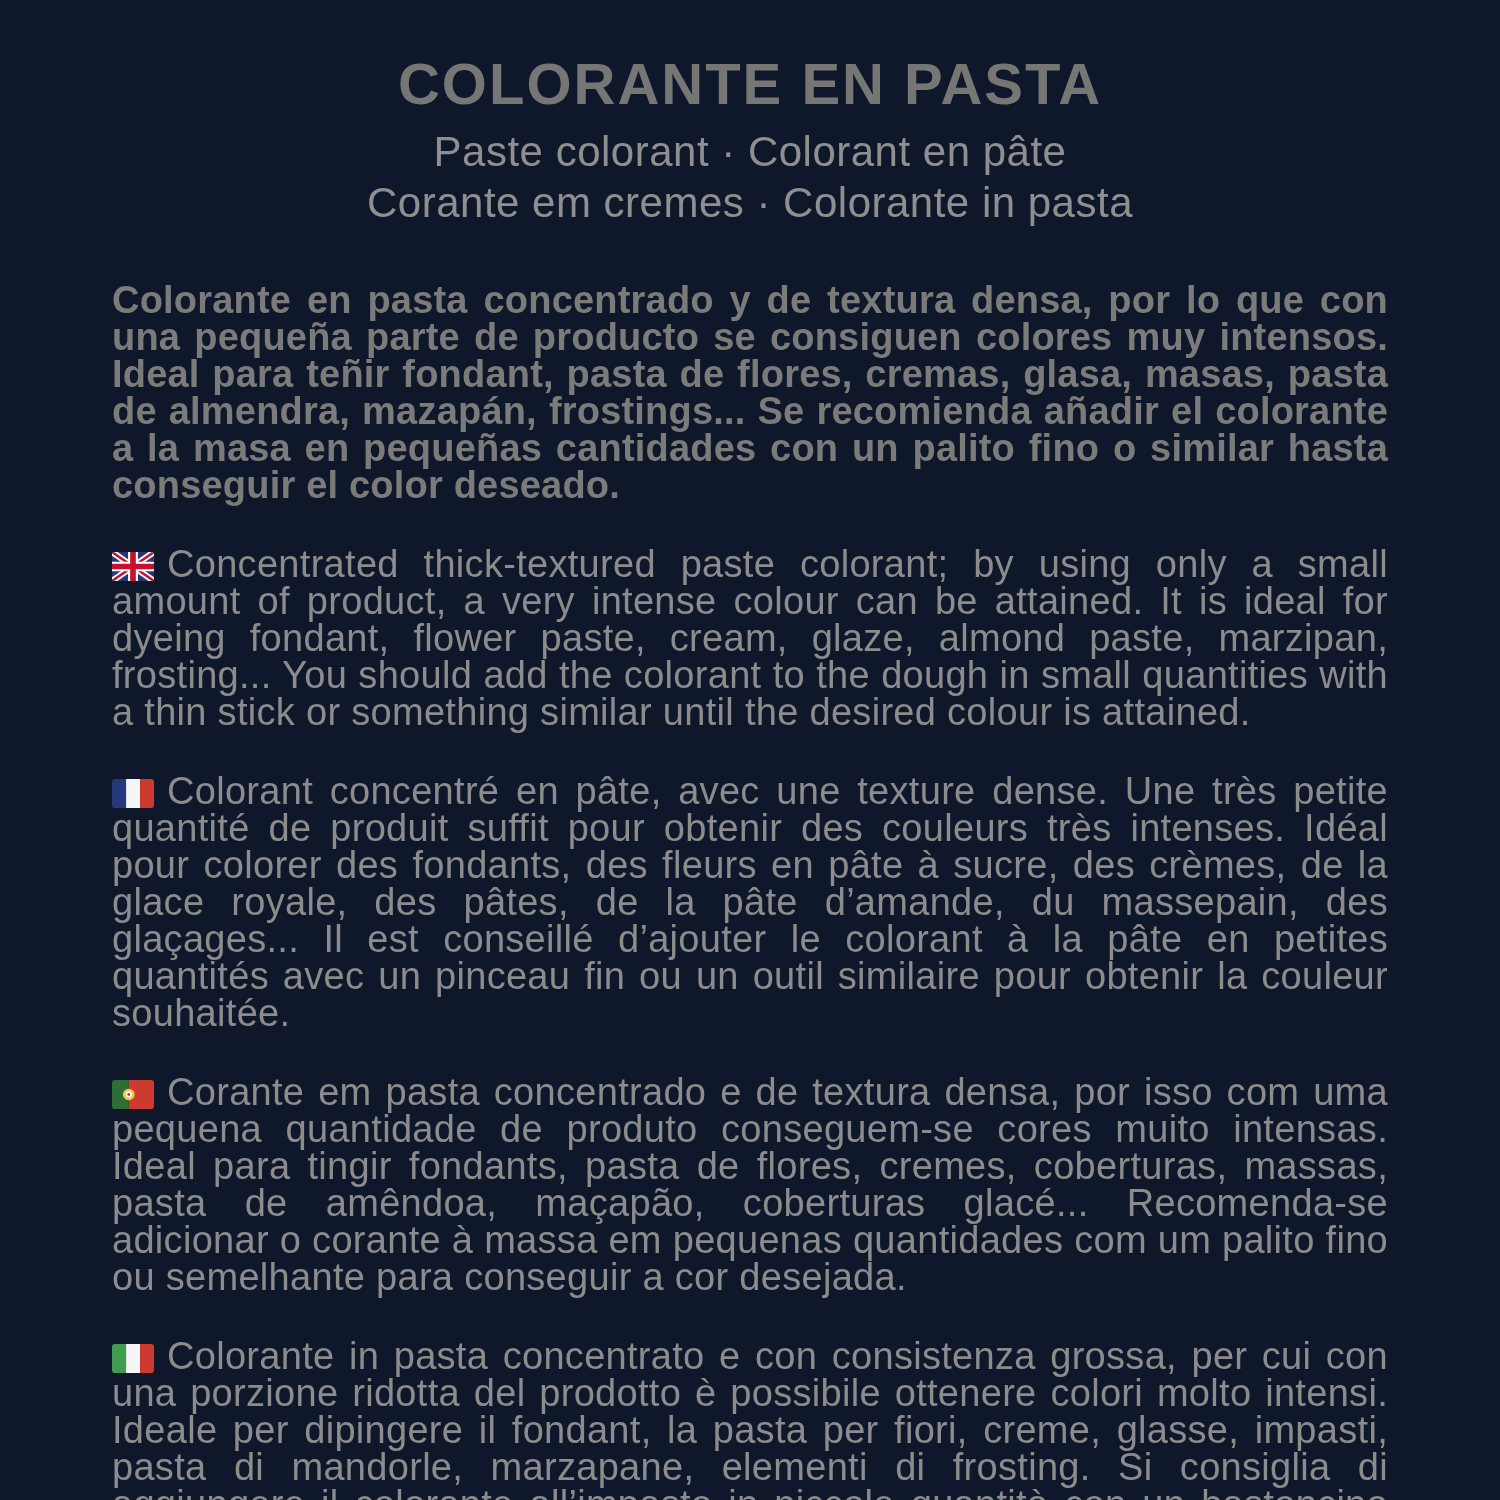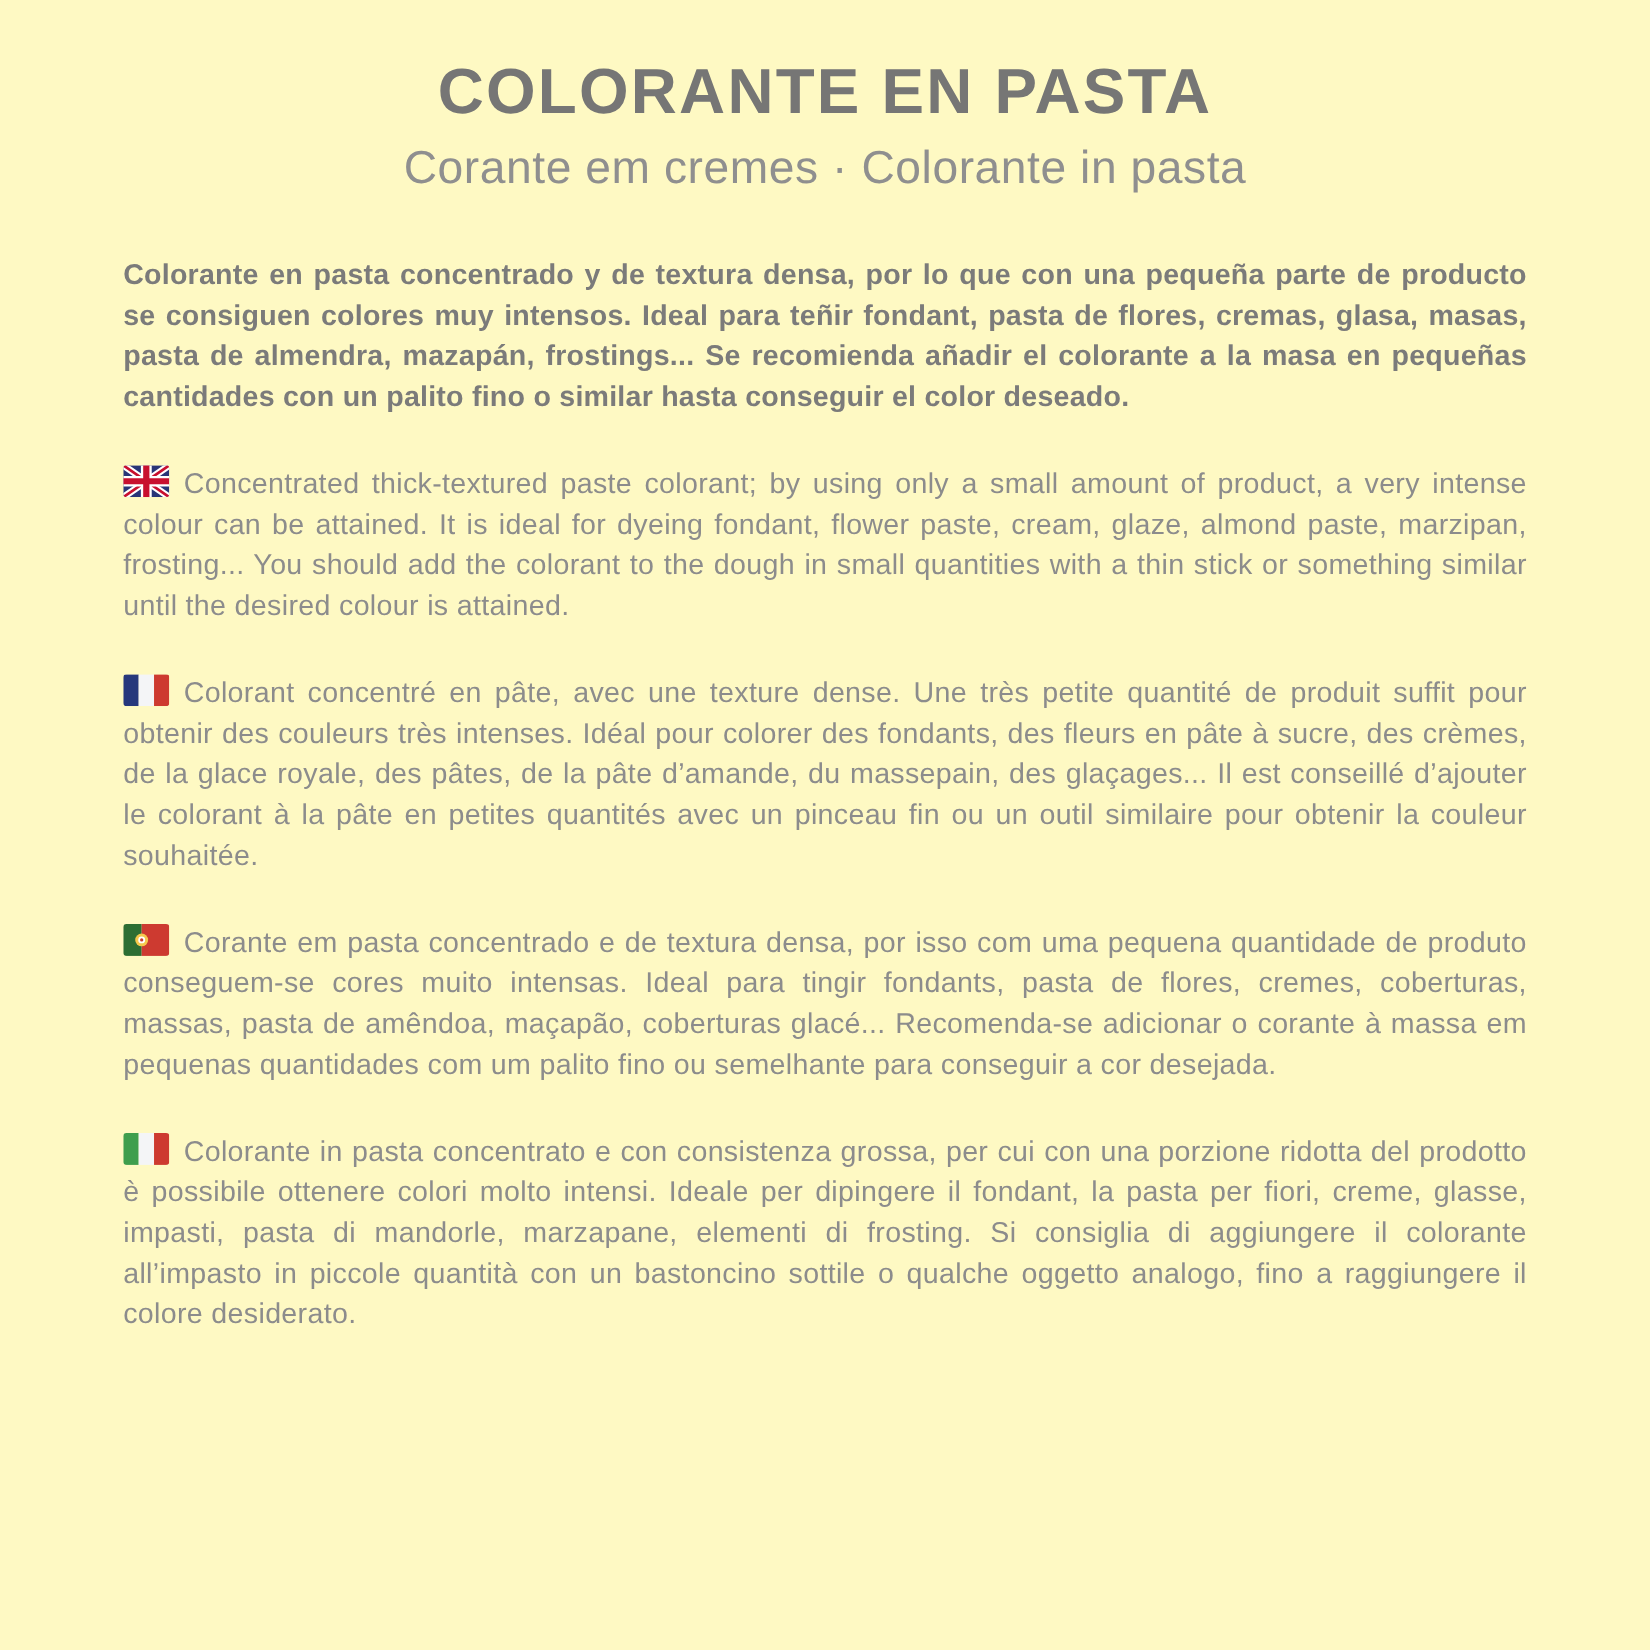--- a/index.html
+++ b/index.html
@@ -4,21 +4,21 @@
 <style>
   html, body {
     margin: 0;
     padding: 0;
     background: #ffffff;
     font-family: "Liberation Sans", sans-serif;
   }
   .page {
     width: 1500px;
     height: 1500px;
-    background: #fef9c3;
+    background: #0f172a;
     box-sizing: border-box;
     padding: 52px 112px 0 112px;
     overflow: hidden;
   }
   .title {
     text-align: center;
     font-size: 58px;
     font-weight: 800;
     letter-spacing: 2px;
     color: #767675;
@@ -30,21 +30,21 @@
     font-size: 42px;
     font-weight: 400;
     color: #8f8f8f;
     line-height: 51px;
     letter-spacing: 0.5px;
   }
   .paragraphs {
     margin-top: 54px;
   }
   .para {
-    font-size: 26px;
+    font-size: 38px;
     line-height: 37px;
     text-align: justify;
     color: #8c8c8c;
     letter-spacing: 0.3px;
     margin: 0 0 42px 0;
   }
   .para.bold {
     font-weight: 700;
     color: #7b7b7a;
     letter-spacing: 0.2px;
@@ -61,20 +61,21 @@
     height: 100%;
     display: block;
   }
 </style>
 </head>
 <body>
 
 <div class="page">
 
   <h1 class="title">COLORANTE EN PASTA</h1>
+  <div class="subtitle">Paste colorant · Colorant en pâte</div>
   <div class="subtitle">Corante em cremes · Colorante in pasta</div>
 
   <div class="paragraphs">
 
     <p class="para bold"><span>Colorante en pasta concentrado y de textura densa, por lo que con una pequeña parte de producto se consiguen colores muy intensos. Ideal para teñir fondant, pasta de flores, cremas, glasa, masas, pasta de almendra, mazapán, frostings... Se recomienda añadir el colorante a la masa en pequeñas cantidades con un palito fino o similar hasta conseguir el color deseado.</span></p>
 
     <p class="para"><span class="flag"><svg viewBox="0 0 40 28" preserveAspectRatio="none">
             <defs>
               <clipPath id="ukclip">
                 <rect width="40" height="28" rx="3"></rect>

